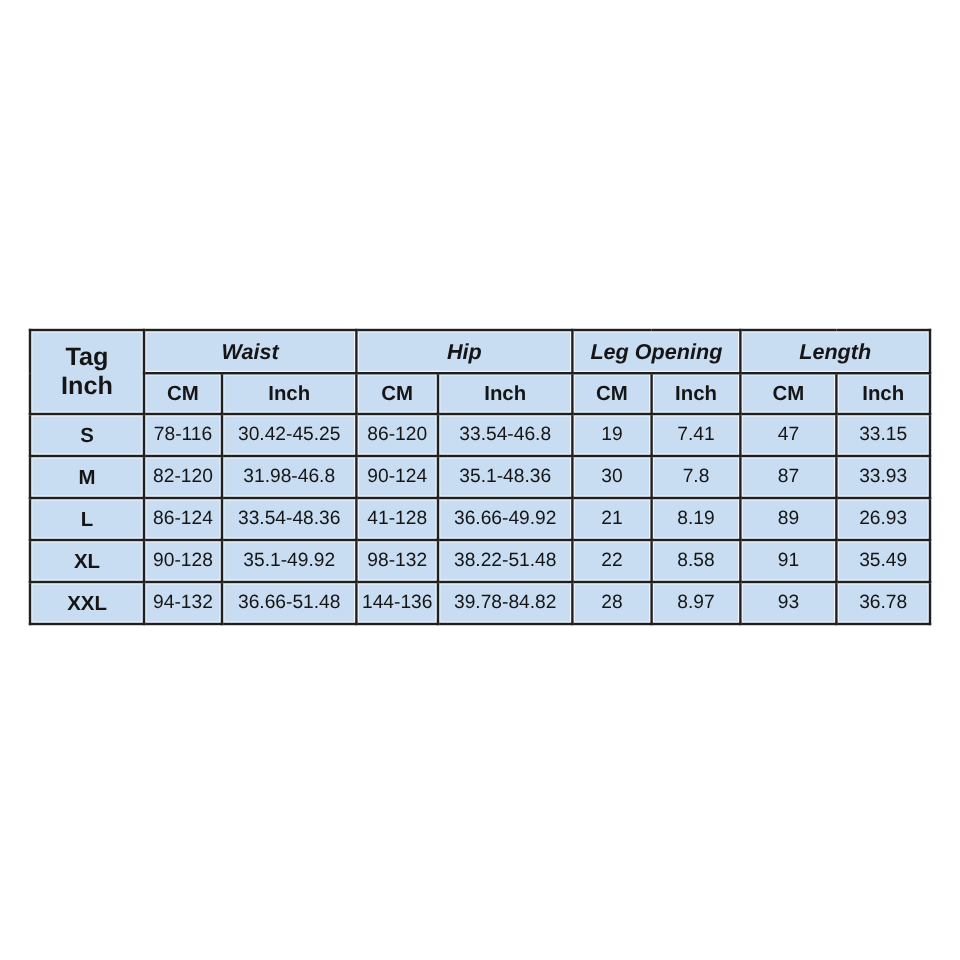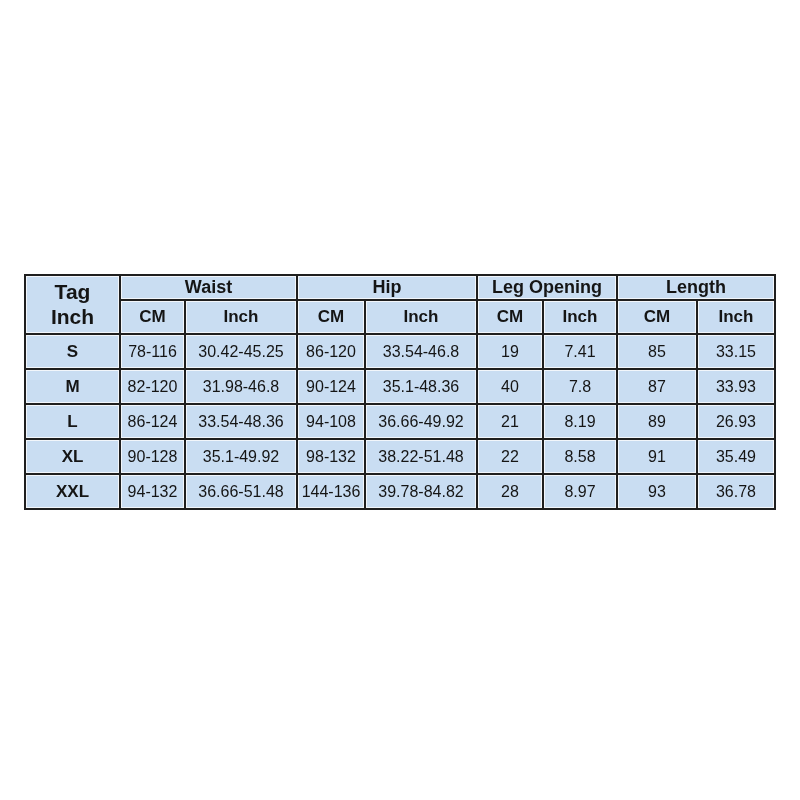--- a/index.html
+++ b/index.html
@@ -28,32 +28,33 @@
     background: #c9ddf2;
     border: 2px solid #1f1f1f;
     box-shadow: inset 0 0 0 1px #f2f6fb;
     text-align: center;
     vertical-align: middle;
     color: #151515;
     padding: 0;
     overflow: hidden;
     white-space: nowrap;
   }
-  tr.group-row   { height: 25px; }
+  tr.group-row   { height: 36px; }
   tr.unit-row    { height: 34px; }
   tr.data-row    { height: 35px; }
 
   td.corner-cell {
     font-weight: bold;
     font-size: 21px;
     line-height: 1.15;
   }
   td.group-cell {
     font-weight: bold;
     font-size: 18px;
+    font-style: italic;
   }
   td.unit-cell {
     font-weight: bold;
     font-size: 17px;
   }
   td.size-cell {
     font-weight: bold;
     font-size: 17px;
   }
   td.val-cell {
@@ -104,41 +105,41 @@
       </tr>
 
       <tr class="data-row">
         <td class="size-cell">S</td>
         <td class="val-cell">78-116</td>
         <td class="val-cell">30.42-45.25</td>
         <td class="val-cell">86-120</td>
         <td class="val-cell">33.54-46.8</td>
         <td class="val-cell">19</td>
         <td class="val-cell">7.41</td>
-        <td class="val-cell">85</td>
+        <td class="val-cell">47</td>
         <td class="val-cell">33.15</td>
       </tr>
 
       <tr class="data-row">
         <td class="size-cell">M</td>
         <td class="val-cell">82-120</td>
         <td class="val-cell">31.98-46.8</td>
         <td class="val-cell">90-124</td>
         <td class="val-cell">35.1-48.36</td>
-        <td class="val-cell">40</td>
+        <td class="val-cell">30</td>
         <td class="val-cell">7.8</td>
         <td class="val-cell">87</td>
         <td class="val-cell">33.93</td>
       </tr>
 
       <tr class="data-row">
         <td class="size-cell">L</td>
         <td class="val-cell">86-124</td>
         <td class="val-cell">33.54-48.36</td>
-        <td class="val-cell">94-108</td>
+        <td class="val-cell">41-128</td>
         <td class="val-cell">36.66-49.92</td>
         <td class="val-cell">21</td>
         <td class="val-cell">8.19</td>
         <td class="val-cell">89</td>
         <td class="val-cell">26.93</td>
       </tr>
 
       <tr class="data-row">
         <td class="size-cell">XL</td>
         <td class="val-cell">90-128</td>

